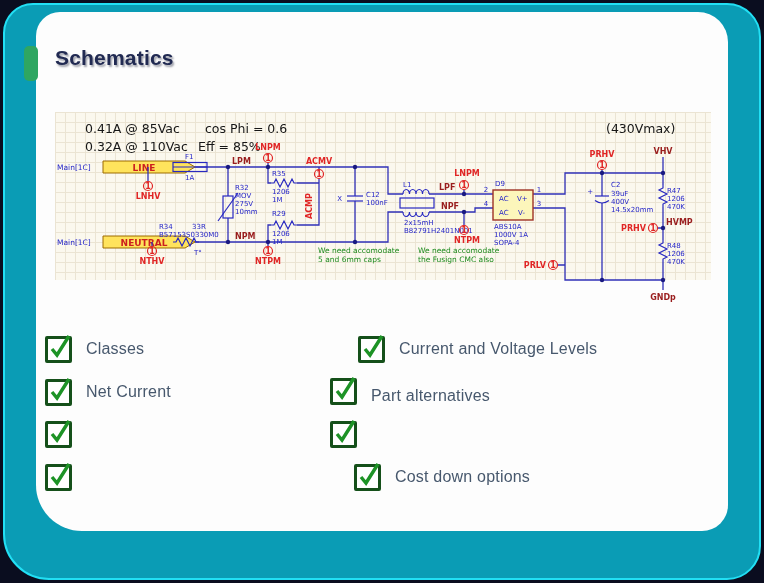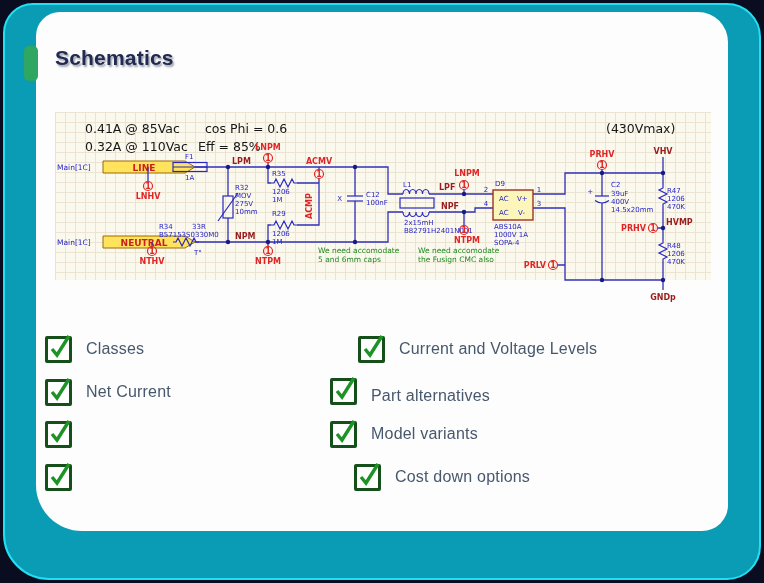--- a/index.html
+++ b/index.html
@@ -306,21 +306,20 @@
         </svg>
       </span>
     <span class="chk-label">Part alternatives</span>
   </div>
   <div class="chk-row" style="left:330px;top:421px;">
     <span class="chk-box">
         <svg width="21" height="21" viewBox="0 0 21 21">
           <path d="M4,10 L9,16 L21,-3" stroke="#1d9326" stroke-width="3.4" fill="none"></path>
         </svg>
       </span>
-    <span class="chk-label">Model variants</span>
   </div>
   <div class="chk-row" style="left:330px;top:464px;padding-left:24px;">
     <span class="chk-box">
         <svg width="21" height="21" viewBox="0 0 21 21">
           <path d="M4,10 L9,16 L21,-3" stroke="#1d9326" stroke-width="3.4" fill="none"></path>
         </svg>
       </span>
     <span class="chk-label">Cost down options</span>
   </div>
 </div>

